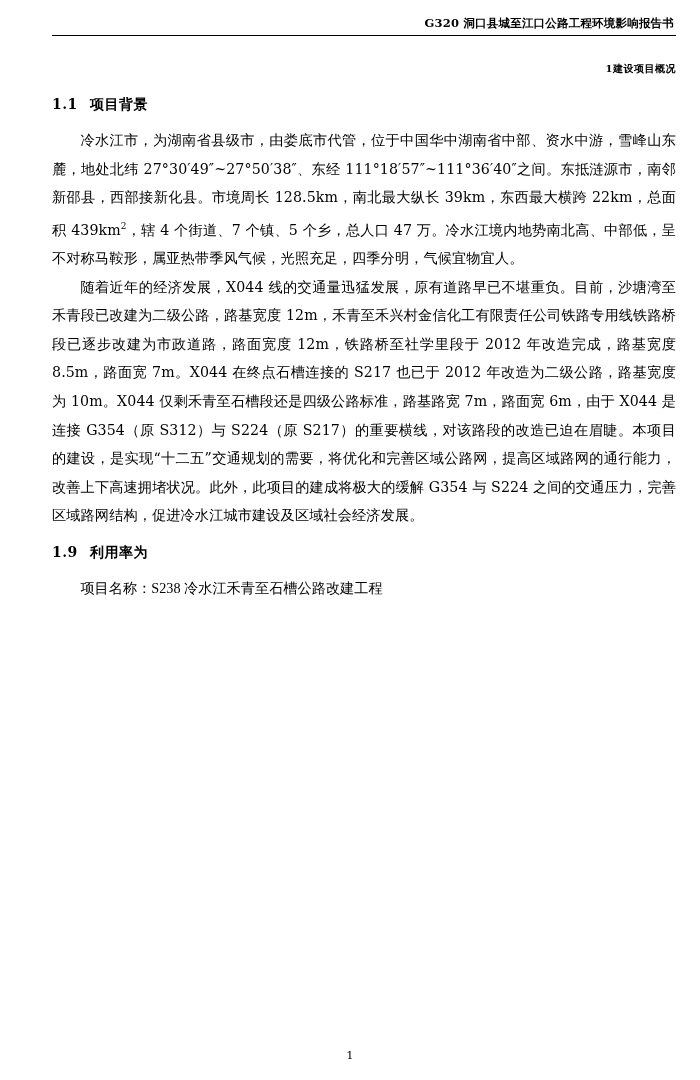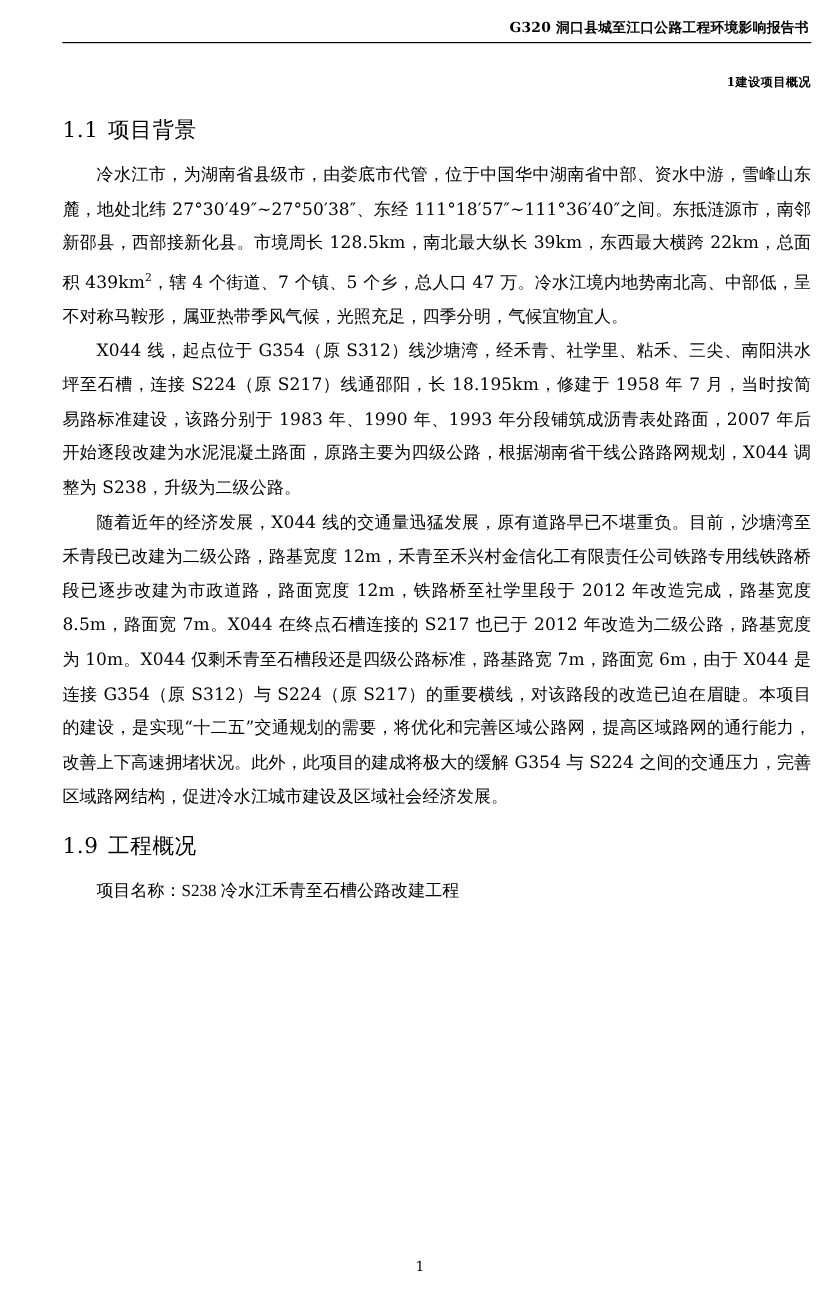--- a/index.html
+++ b/index.html
@@ -43,22 +43,22 @@
     font-weight: bold;
     margin: 0 0 20px 0;
     letter-spacing: 0.5px;
     text-align: right;
   }
   .h1 .num {
     display: inline-block;
     width: 42px;
   }
   .h2 {
-    font-size: 18px;
-    font-weight: normal;
+    font-size: 14px;
+    font-weight: bold;
     margin: 16px 0 12px 0;
     letter-spacing: 0.5px;
   }
   .h2 .num {
     display: inline-block;
     width: 38px;
   }
   
   p.body {
     font-size: 14.2px;
@@ -105,24 +105,23 @@
   <div class="h1">
     <span class="num">1</span><span>建设项目概况</span>
   </div>
 
   <div class="h2">
     <span class="num">1.1</span><span>项目背景</span>
   </div>
 
   <p class="body"><span>冷水江市，为湖南省县级市，由娄底市代管，位于中国华中湖南省中部、资水中游，雪峰山东麓，地处北纬 27°30′49″~27°50′38″、东经 111°18′57″~111°36′40″之间。东抵涟源市，南邻新邵县，西部接新化县。市境周长 128.5km，南北最大纵长 39km，东西最大横跨 22km，总面积 439km</span><span class="sup">2</span><span>，辖 4 个街道、7 个镇、5 个乡，总人口 47 万。冷水江境内地势南北高、中部低，呈不对称马鞍形，属亚热带季风气候，光照充足，四季分明，气候宜物宜人。</span></p>
 
-  <p class="body">X044 线，起点位于 G354（原 S312）线沙塘湾，经禾青、社学里、粘禾、三尖、南阳洪水坪至石槽，连接 S224（原 S217）线通邵阳，长 18.195km，修建于 1958 年 7 月，当时按简易路标准建设，该路分别于 1983 年、1990 年、1993 年分段铺筑成沥青表处路面，2007 年后开始逐段改建为水泥混凝土路面，原路主要为四级公路，根据湖南省干线公路路网规划，X044 调整为 S238，升级为二级公路。</p>
 
   <p class="body">随着近年的经济发展，X044 线的交通量迅猛发展，原有道路早已不堪重负。目前，沙塘湾至禾青段已改建为二级公路，路基宽度 12m，禾青至禾兴村金信化工有限责任公司铁路专用线铁路桥段已逐步改建为市政道路，路面宽度 12m，铁路桥至社学里段于 2012 年改造完成，路基宽度 8.5m，路面宽 7m。X044 在终点石槽连接的 S217 也已于 2012 年改造为二级公路，路基宽度为 10m。X044 仅剩禾青至石槽段还是四级公路标准，路基路宽 7m，路面宽 6m，由于 X044 是连接 G354（原 S312）与 S224（原 S217）的重要横线，对该路段的改造已迫在眉睫。本项目的建设，是实现“十二五”交通规划的需要，将优化和完善区域公路网，提高区域路网的通行能力，改善上下高速拥堵状况。此外，此项目的建成将极大的缓解 G354 与 S224 之间的交通压力，完善区域路网结构，促进冷水江城市建设及区域社会经济发展。</p>
 
   <div class="h2 sec12">
-    <span class="num">1.9</span><span>工程概况</span>
+    <span class="num">1.9</span><span>利用率为</span>
   </div>
 
   <p class="item">项目名称：S238 冷水江禾青至石槽公路改建工程</p>
 
   <div class="footer">1</div>
 </div>
 
 </body></html>

